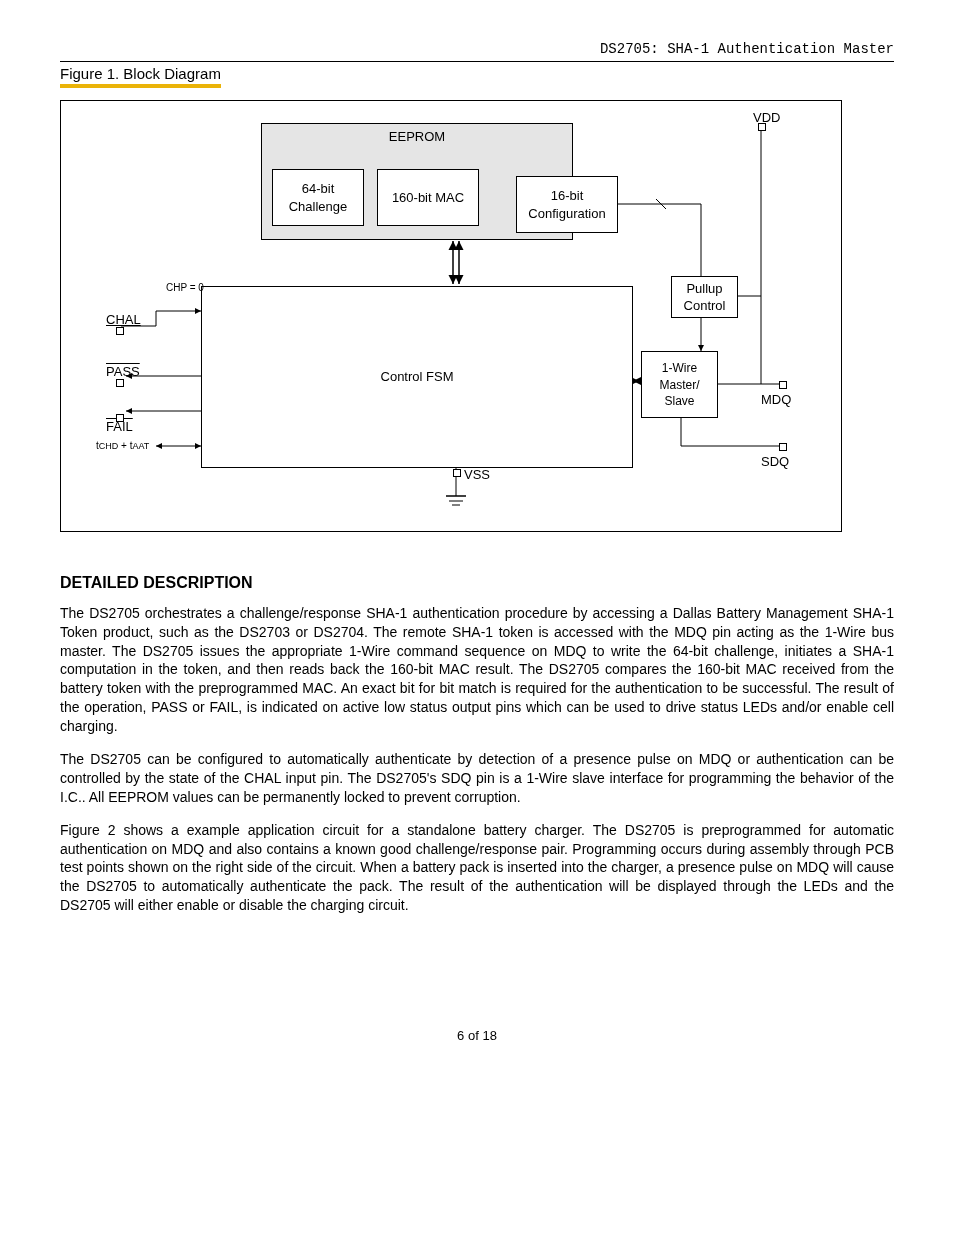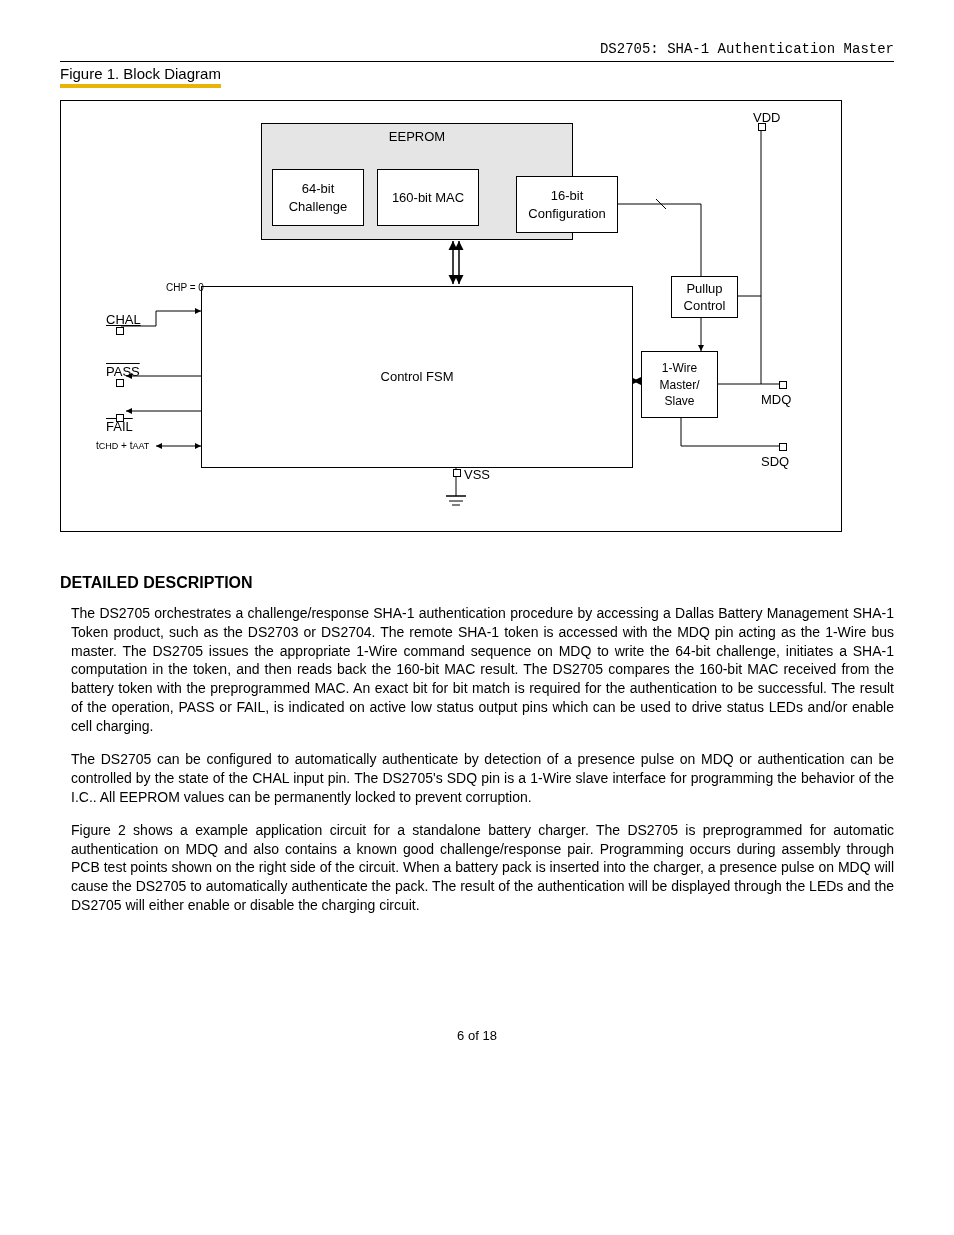--- a/index.html
+++ b/index.html
@@ -141,21 +141,21 @@
     height: 430px;
     pointer-events: none;
   }
   h2.section {
     font-size: 16px;
     font-weight: bold;
     margin-bottom: 10px;
   }
   p.body {
     text-align: justify;
-    margin: 0 0 14px 11px;
+    margin: 0 0 14px 0;
   }
   .footer {
     text-align: center;
     font-size: 13px;
     margin-top: 112px;
   }
   .small-sub { font-size: 9px; }
 </style>
 </head>
 <body>

